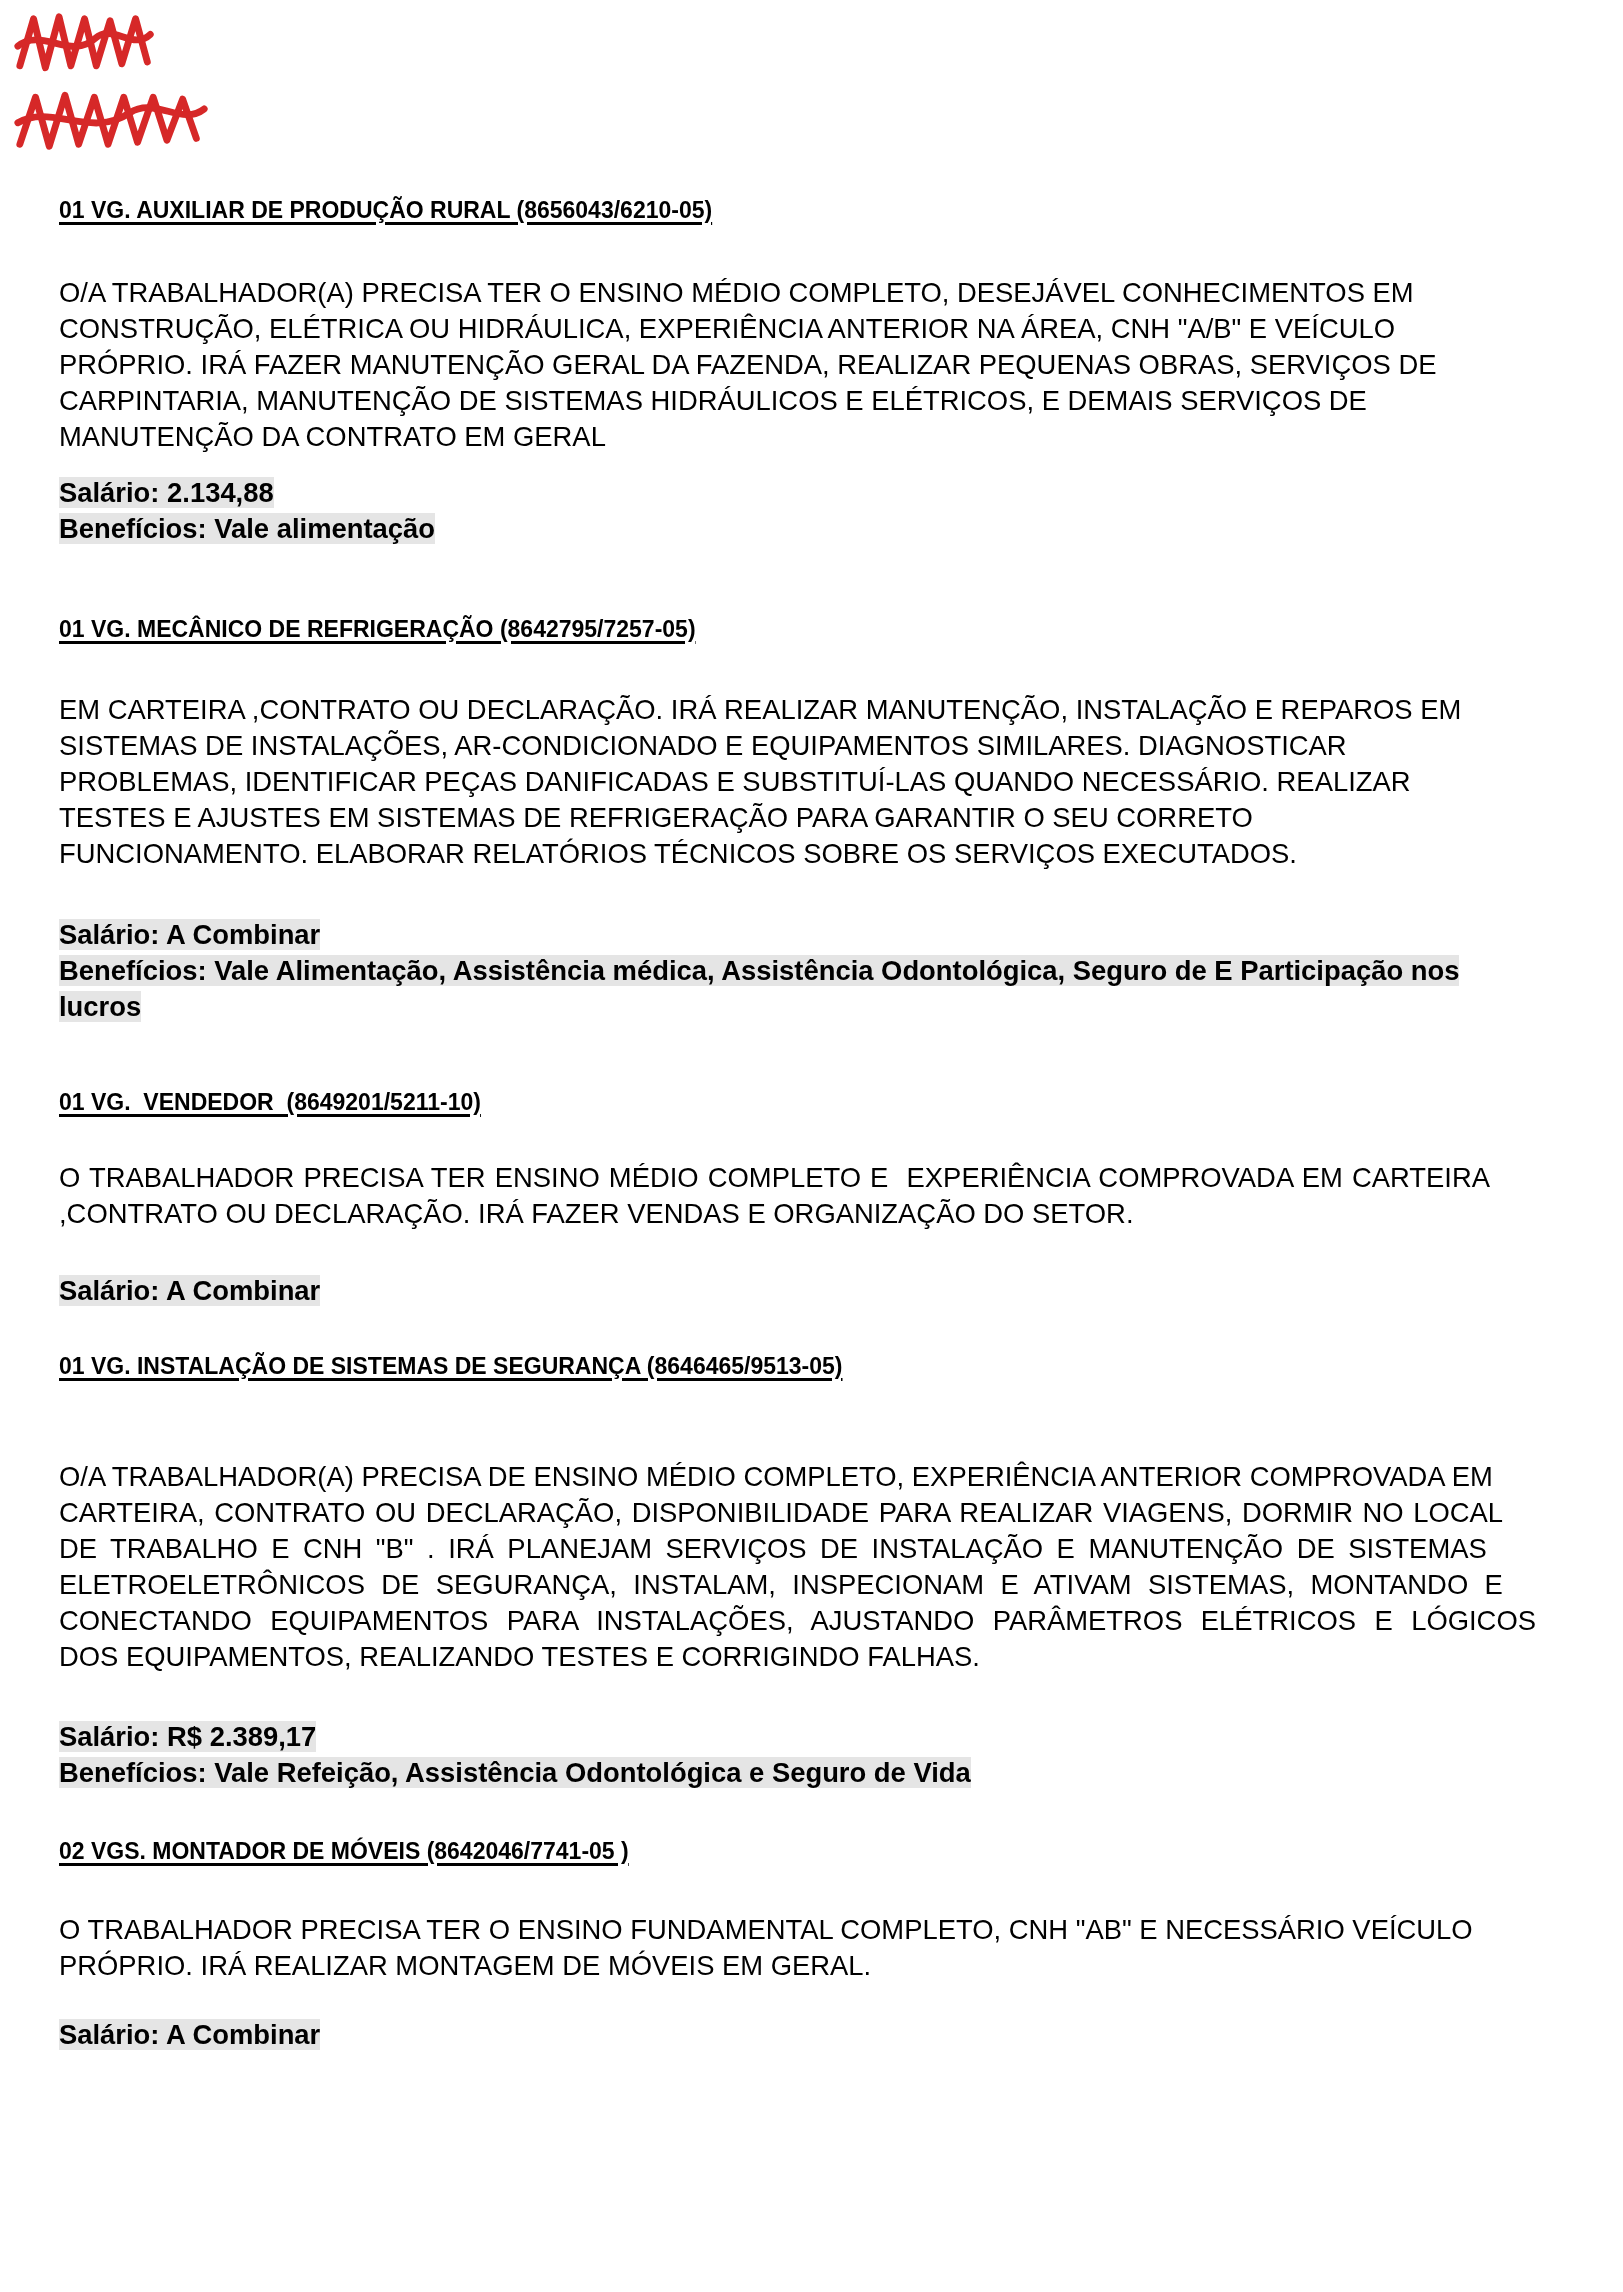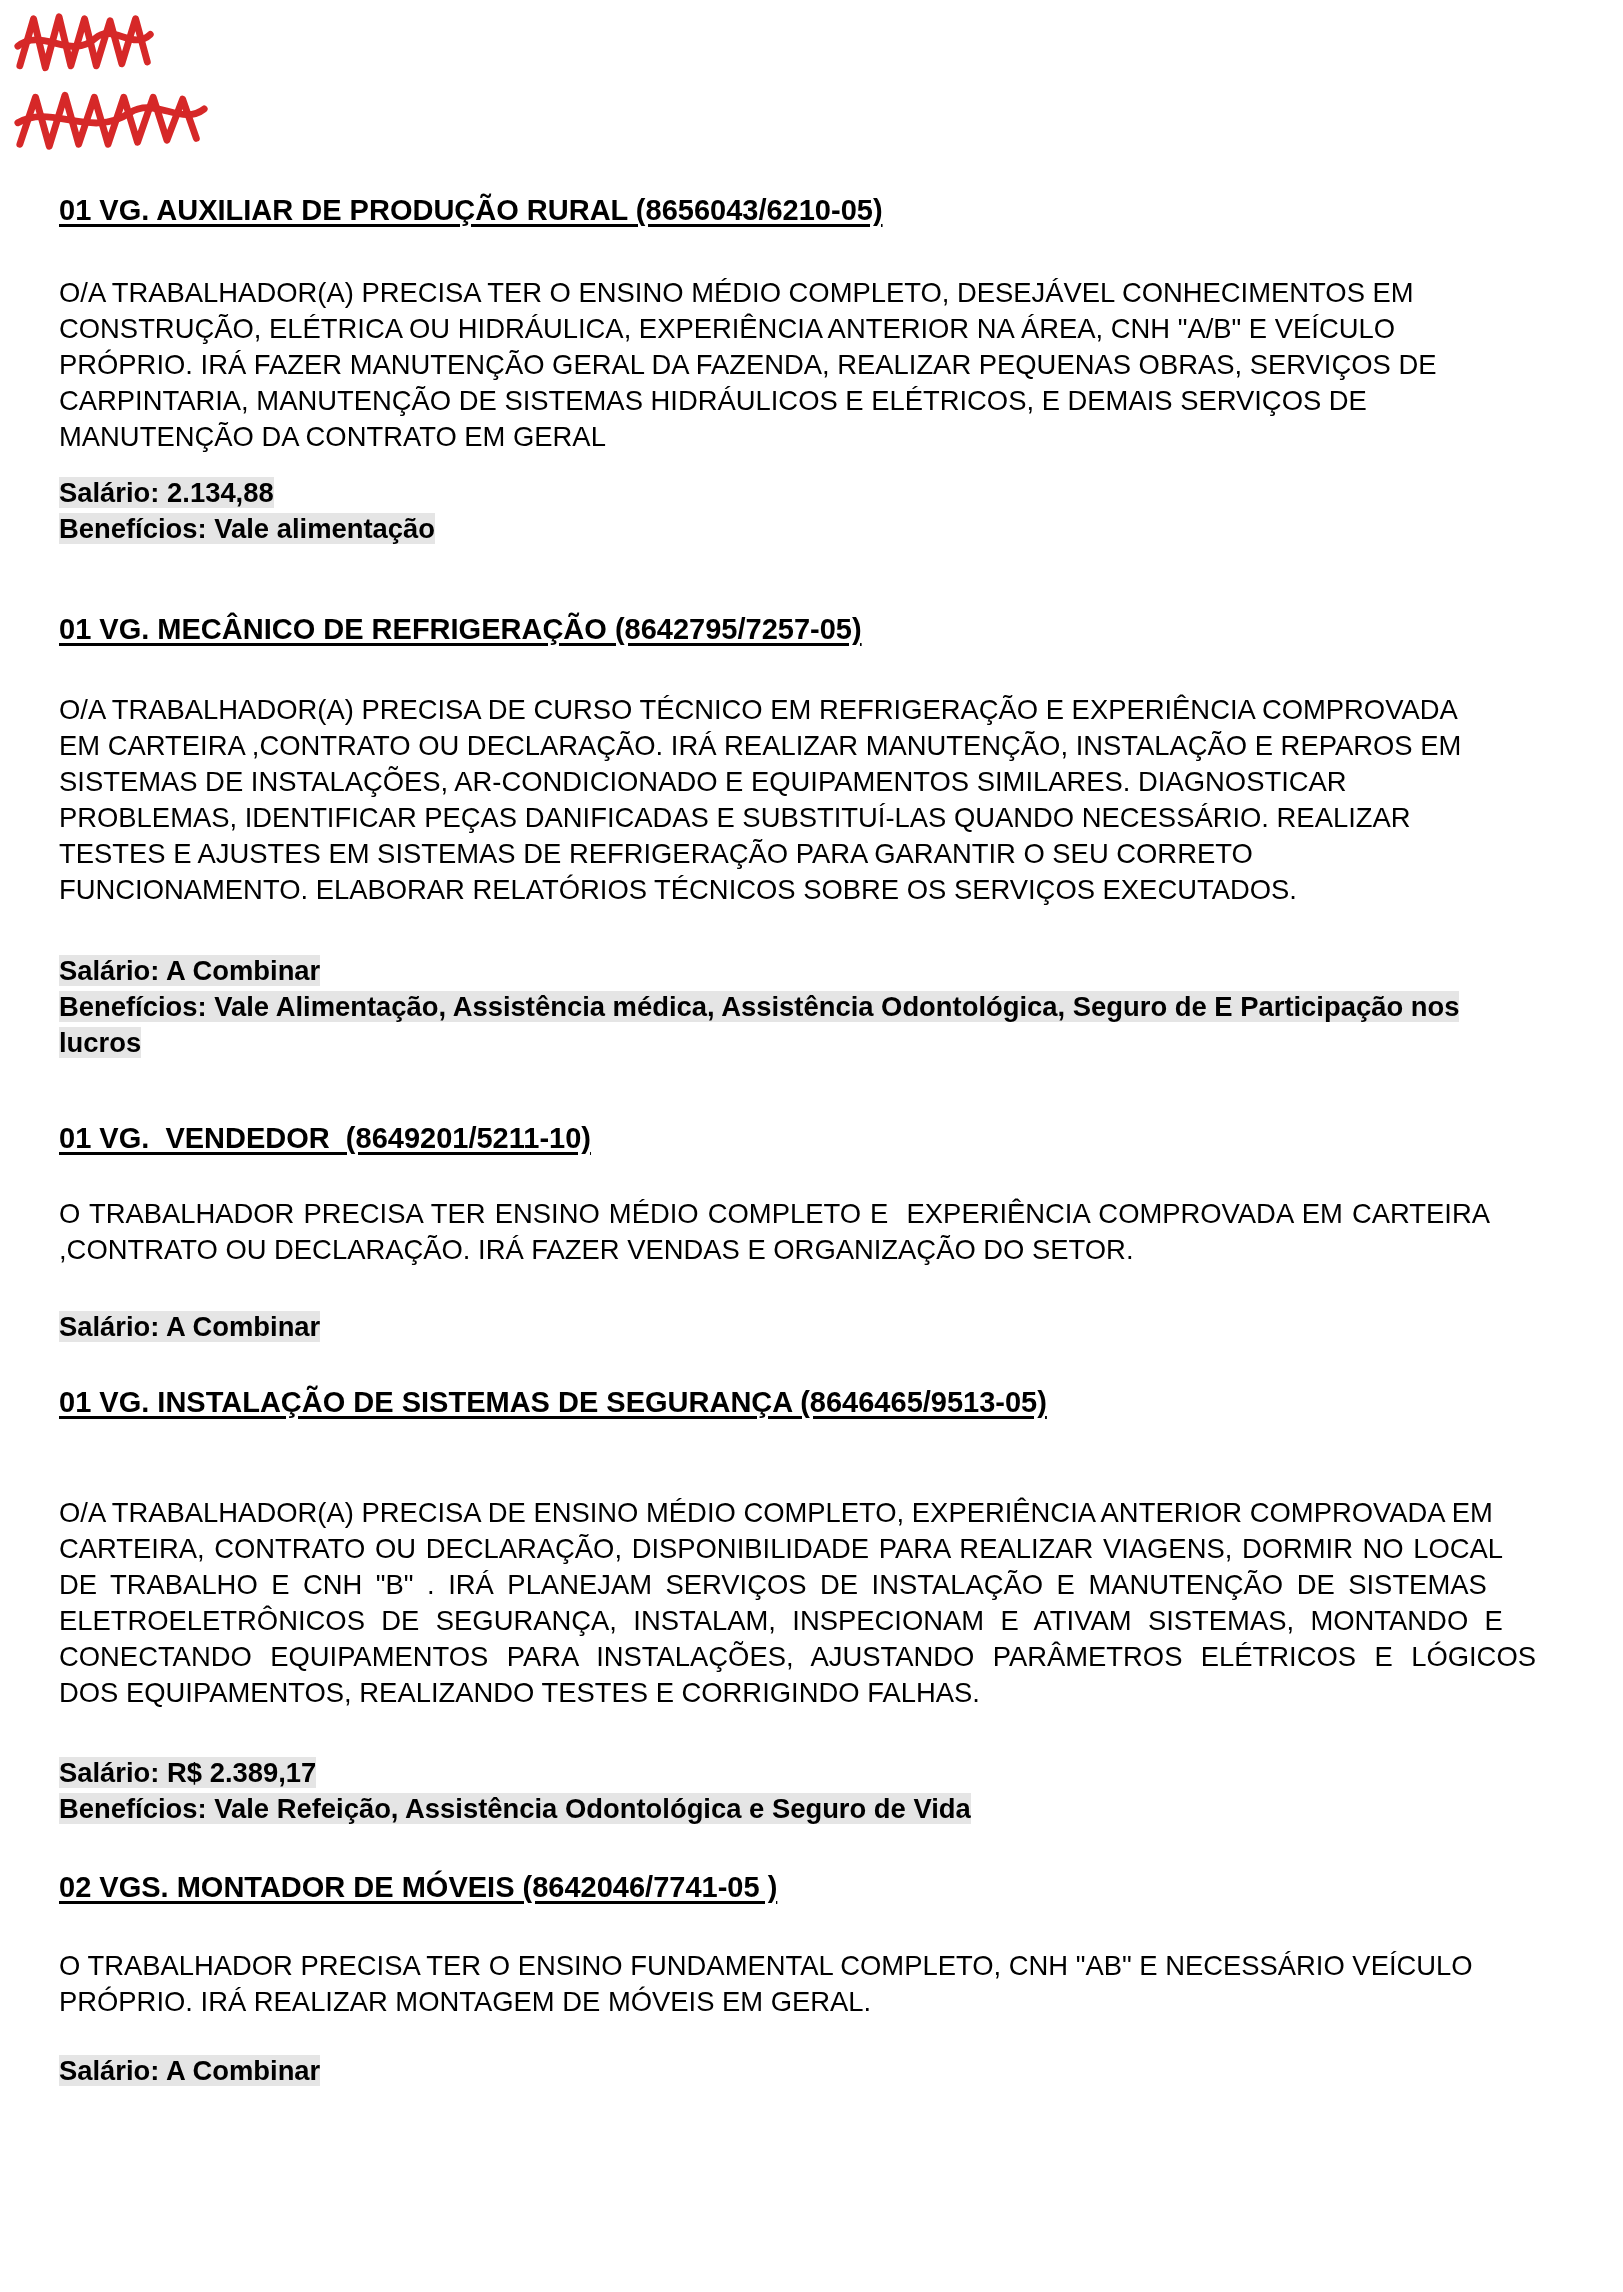--- a/index.html
+++ b/index.html
@@ -18,21 +18,21 @@
     position:absolute; top:0; left:59px;
     width:1439px;
   }
   .ln { white-space:pre; }
   .jh {
     font-weight:bold;
     text-decoration:underline;
     text-decoration-thickness:2.9px;
     text-underline-offset:3.9px;
     white-space:pre;
-    font-size:29px;
+    font-size:23px;
   }
   .hl {
     background:#e5e5e5;
     font-weight:bold;
   }
   .scribble { position:absolute; left:9.8px; top:4.9px; }
 </style>
 </head>
 <body>
 
@@ -57,21 +57,20 @@
       <div class="ln">CARPINTARIA, MANUTENÇÃO DE SISTEMAS HIDRÁULICOS E ELÉTRICOS, E DEMAIS SERVIÇOS DE</div>
       <div class="ln">MANUTENÇÃO DA CONTRATO EM GERAL</div>
     </div>
     <div style="margin-top:19.6px">
       <div class="ln"><span class="hl">Salário: 2.134,88</span></div>
       <div class="ln"><span class="hl">Benefícios: Vale alimentação</span></div>
     </div>
 
     <div class="jh" style="margin-top:64px">01 VG. MECÂNICO DE REFRIGERAÇÃO (8642795/7257-05)</div>
     <div class="para" style="margin-top:45px">
-      <div class="ln">O/A TRABALHADOR(A) PRECISA DE CURSO TÉCNICO EM REFRIGERAÇÃO E EXPERIÊNCIA COMPROVADA</div>
       <div class="ln">EM CARTEIRA ,CONTRATO OU DECLARAÇÃO. IRÁ REALIZAR MANUTENÇÃO, INSTALAÇÃO E REPAROS EM</div>
       <div class="ln">SISTEMAS DE INSTALAÇÕES, AR-CONDICIONADO E EQUIPAMENTOS SIMILARES. DIAGNOSTICAR</div>
       <div class="ln">PROBLEMAS, IDENTIFICAR PEÇAS DANIFICADAS E SUBSTITUÍ-LAS QUANDO NECESSÁRIO. REALIZAR</div>
       <div class="ln">TESTES E AJUSTES EM SISTEMAS DE REFRIGERAÇÃO PARA GARANTIR O SEU CORRETO</div>
       <div class="ln">FUNCIONAMENTO. ELABORAR RELATÓRIOS TÉCNICOS SOBRE OS SERVIÇOS EXECUTADOS.</div>
     </div>
     <div style="margin-top:45px">
       <div class="ln"><span class="hl">Salário: A Combinar</span></div>
       <div class="ln"><span class="hl">Benefícios: Vale Alimentação, Assistência médica, Assistência Odontológica, Seguro de E Participação nos</span></div>
       <div class="ln"><span class="hl">lucros</span></div>

